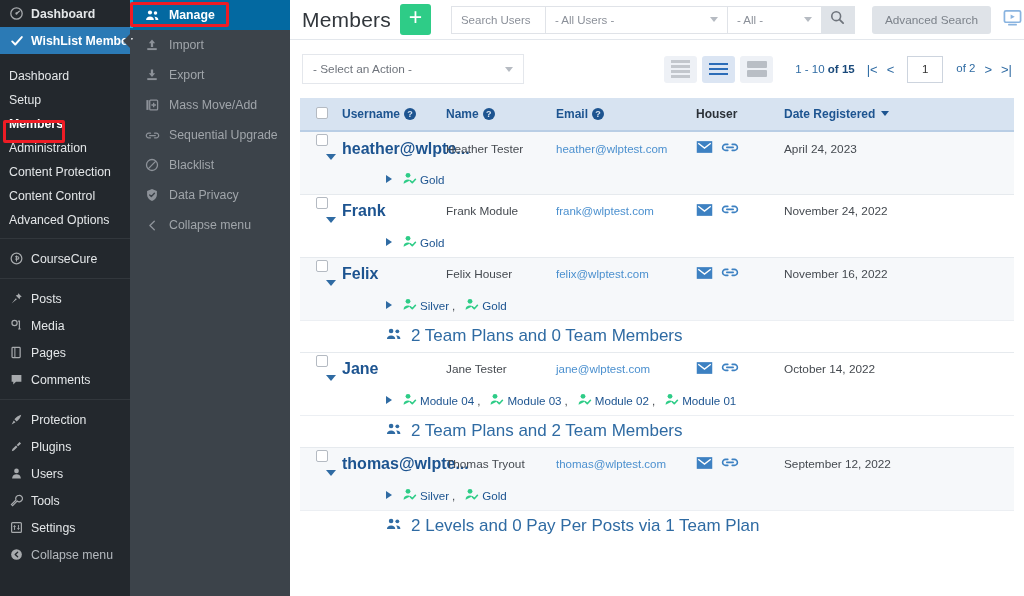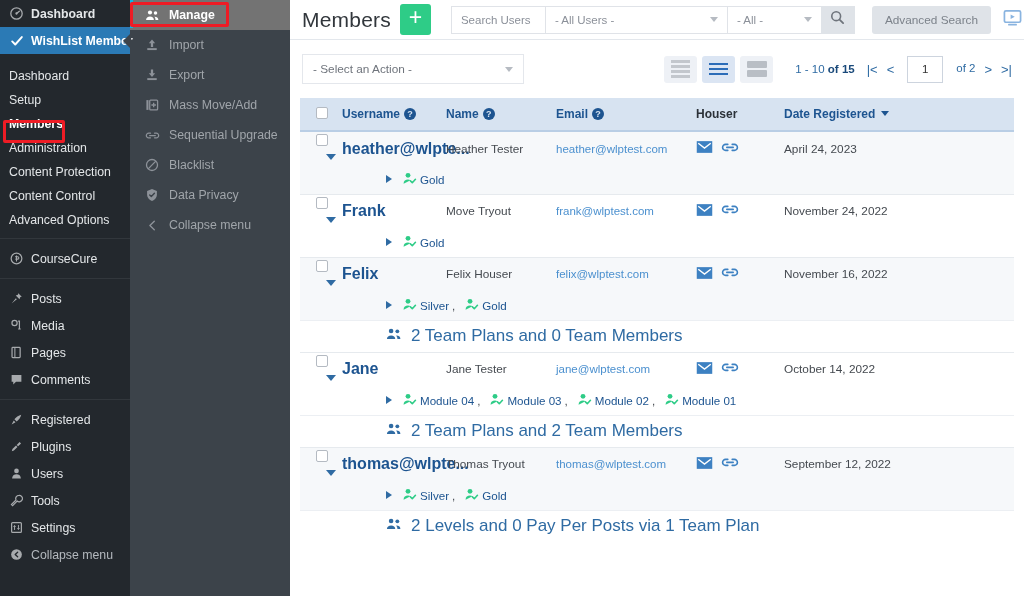--- a/index.html
+++ b/index.html
@@ -47,21 +47,21 @@
 
   
   .flyout {
     width: 160px; flex: 0 0 160px; background: #3c434a; height: 596px;
     padding-top: 0; position: relative; z-index: 4;
   }
   .fly-item {
     display: flex; align-items: center; gap: 9px; height: 30px;
     padding-left: 14px; font-size: 12.3px; color: #a0a5aa; white-space: nowrap;
   }
-  .fly-item.head { color: #fff; font-weight: bold; background: #737373; }
+  .fly-item.head { color: #fff; font-weight: bold; background: #0369a1; }
   .fly-item .fic { width: 16px; flex: 0 0 16px; display: flex;
     align-items: center; justify-content: center; }
   .fly-accent { position: absolute; left: 0; top: 0; width: 3px;
     height: 28px; background: #00b9eb; }
 
   
   .main { flex: 1 1 auto; background: #fff; height: 596px;
           display: flex; flex-direction: column; overflow: hidden; }
 
   
@@ -277,21 +277,21 @@
     </div>
 
     <div class="wp-sep"></div>
 
     <div class="wp-item">
       <span class="ic">
         <svg width="13" height="13" viewBox="0 0 16 16">
             <path d="M13.8 2.2c-3 .6-7 3.4-8.4 5.6l2.8 2.8c2.2-1.4 5-5.4 5.6-8.4zM4.6 9.2L2 14l4.8-2.6z" fill="#a7aaad"></path>
           </svg>
       </span>
-      <span>Registered</span>
+      <span>Protection</span>
     </div>
     <div class="wp-item">
       <span class="ic">
         <svg width="13" height="13" viewBox="0 0 16 16">
             <path d="M11.8 2.4L13.6 4.2 10 7.8 8.2 6zM7.4 6.8l1.8 1.8-4.4 4.4-2.6.8.8-2.6z" fill="#a7aaad"></path>
           </svg>
       </span>
       <span>Plugins</span>
     </div>
     <div class="wp-item">
@@ -569,21 +569,21 @@
               </div>
             </td>
           </tr>
 
           <tr class="mrow white">
             <td class="c-chk" style="padding-left:16px;">
               <span class="rowchk"></span>
               <span class="rowcaret" style="margin-left:10px;"></span>
             </td>
             <td><span class="uname">Frank</span></td>
-            <td>Move Tryout</td>
+            <td>Frank Module</td>
             <td><span class="email-link">frank@wlptest.com</span></td>
             <td>
               <span class="stat-icons">
                 <span><svg width="17" height="14" viewBox="0 0 18 14">
                       <rect x="0.8" y="0.8" width="16.4" height="12.4" fill="#3d81c2"></rect>
                       <path d="M2.4 3L9 8.2 15.6 3" stroke="#fff" stroke-width="1.5" fill="none"></path>
                     </svg></span>
                 <span><svg width="18" height="13" viewBox="0 0 18 13">
                       <path d="M6.8 3.4H4.6a3 3 0 100 6h2.2M11.2 3.4h2.2a3 3 0 110 6h-2.2M5.8 6.4h6.4" stroke="#3d81c2" stroke-width="1.6" fill="none" stroke-linecap="round"></path>
                     </svg></span>

